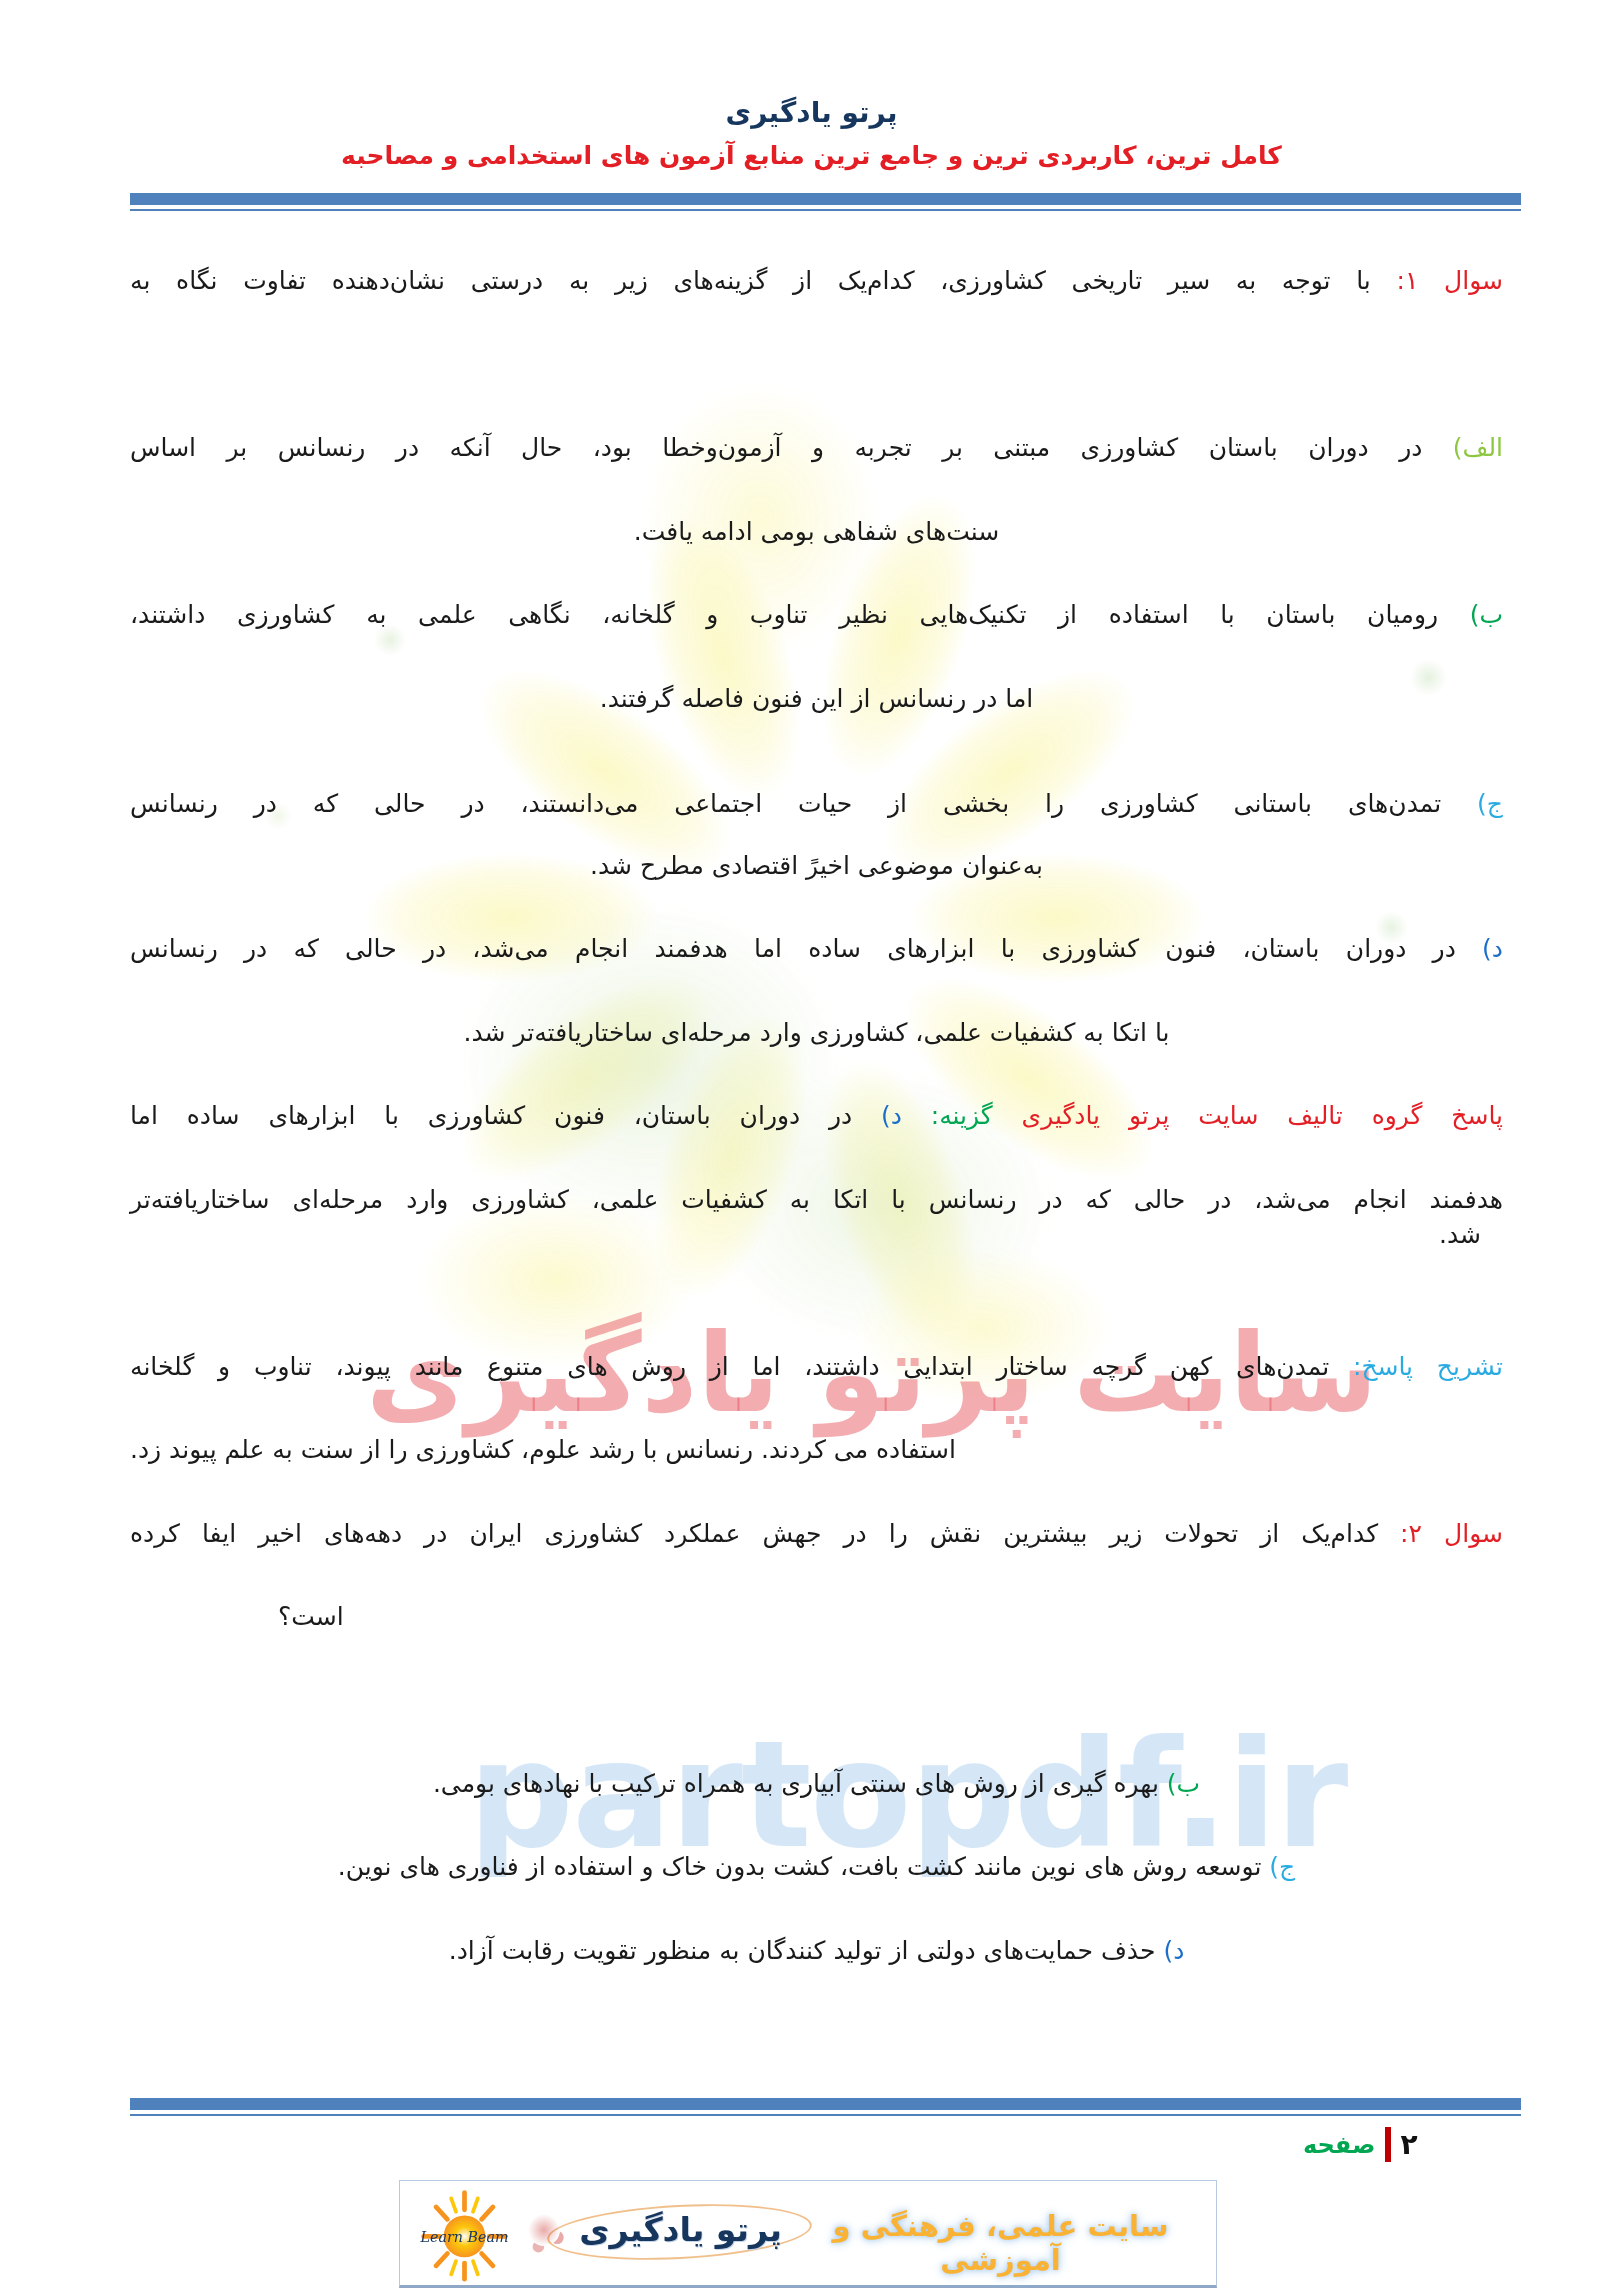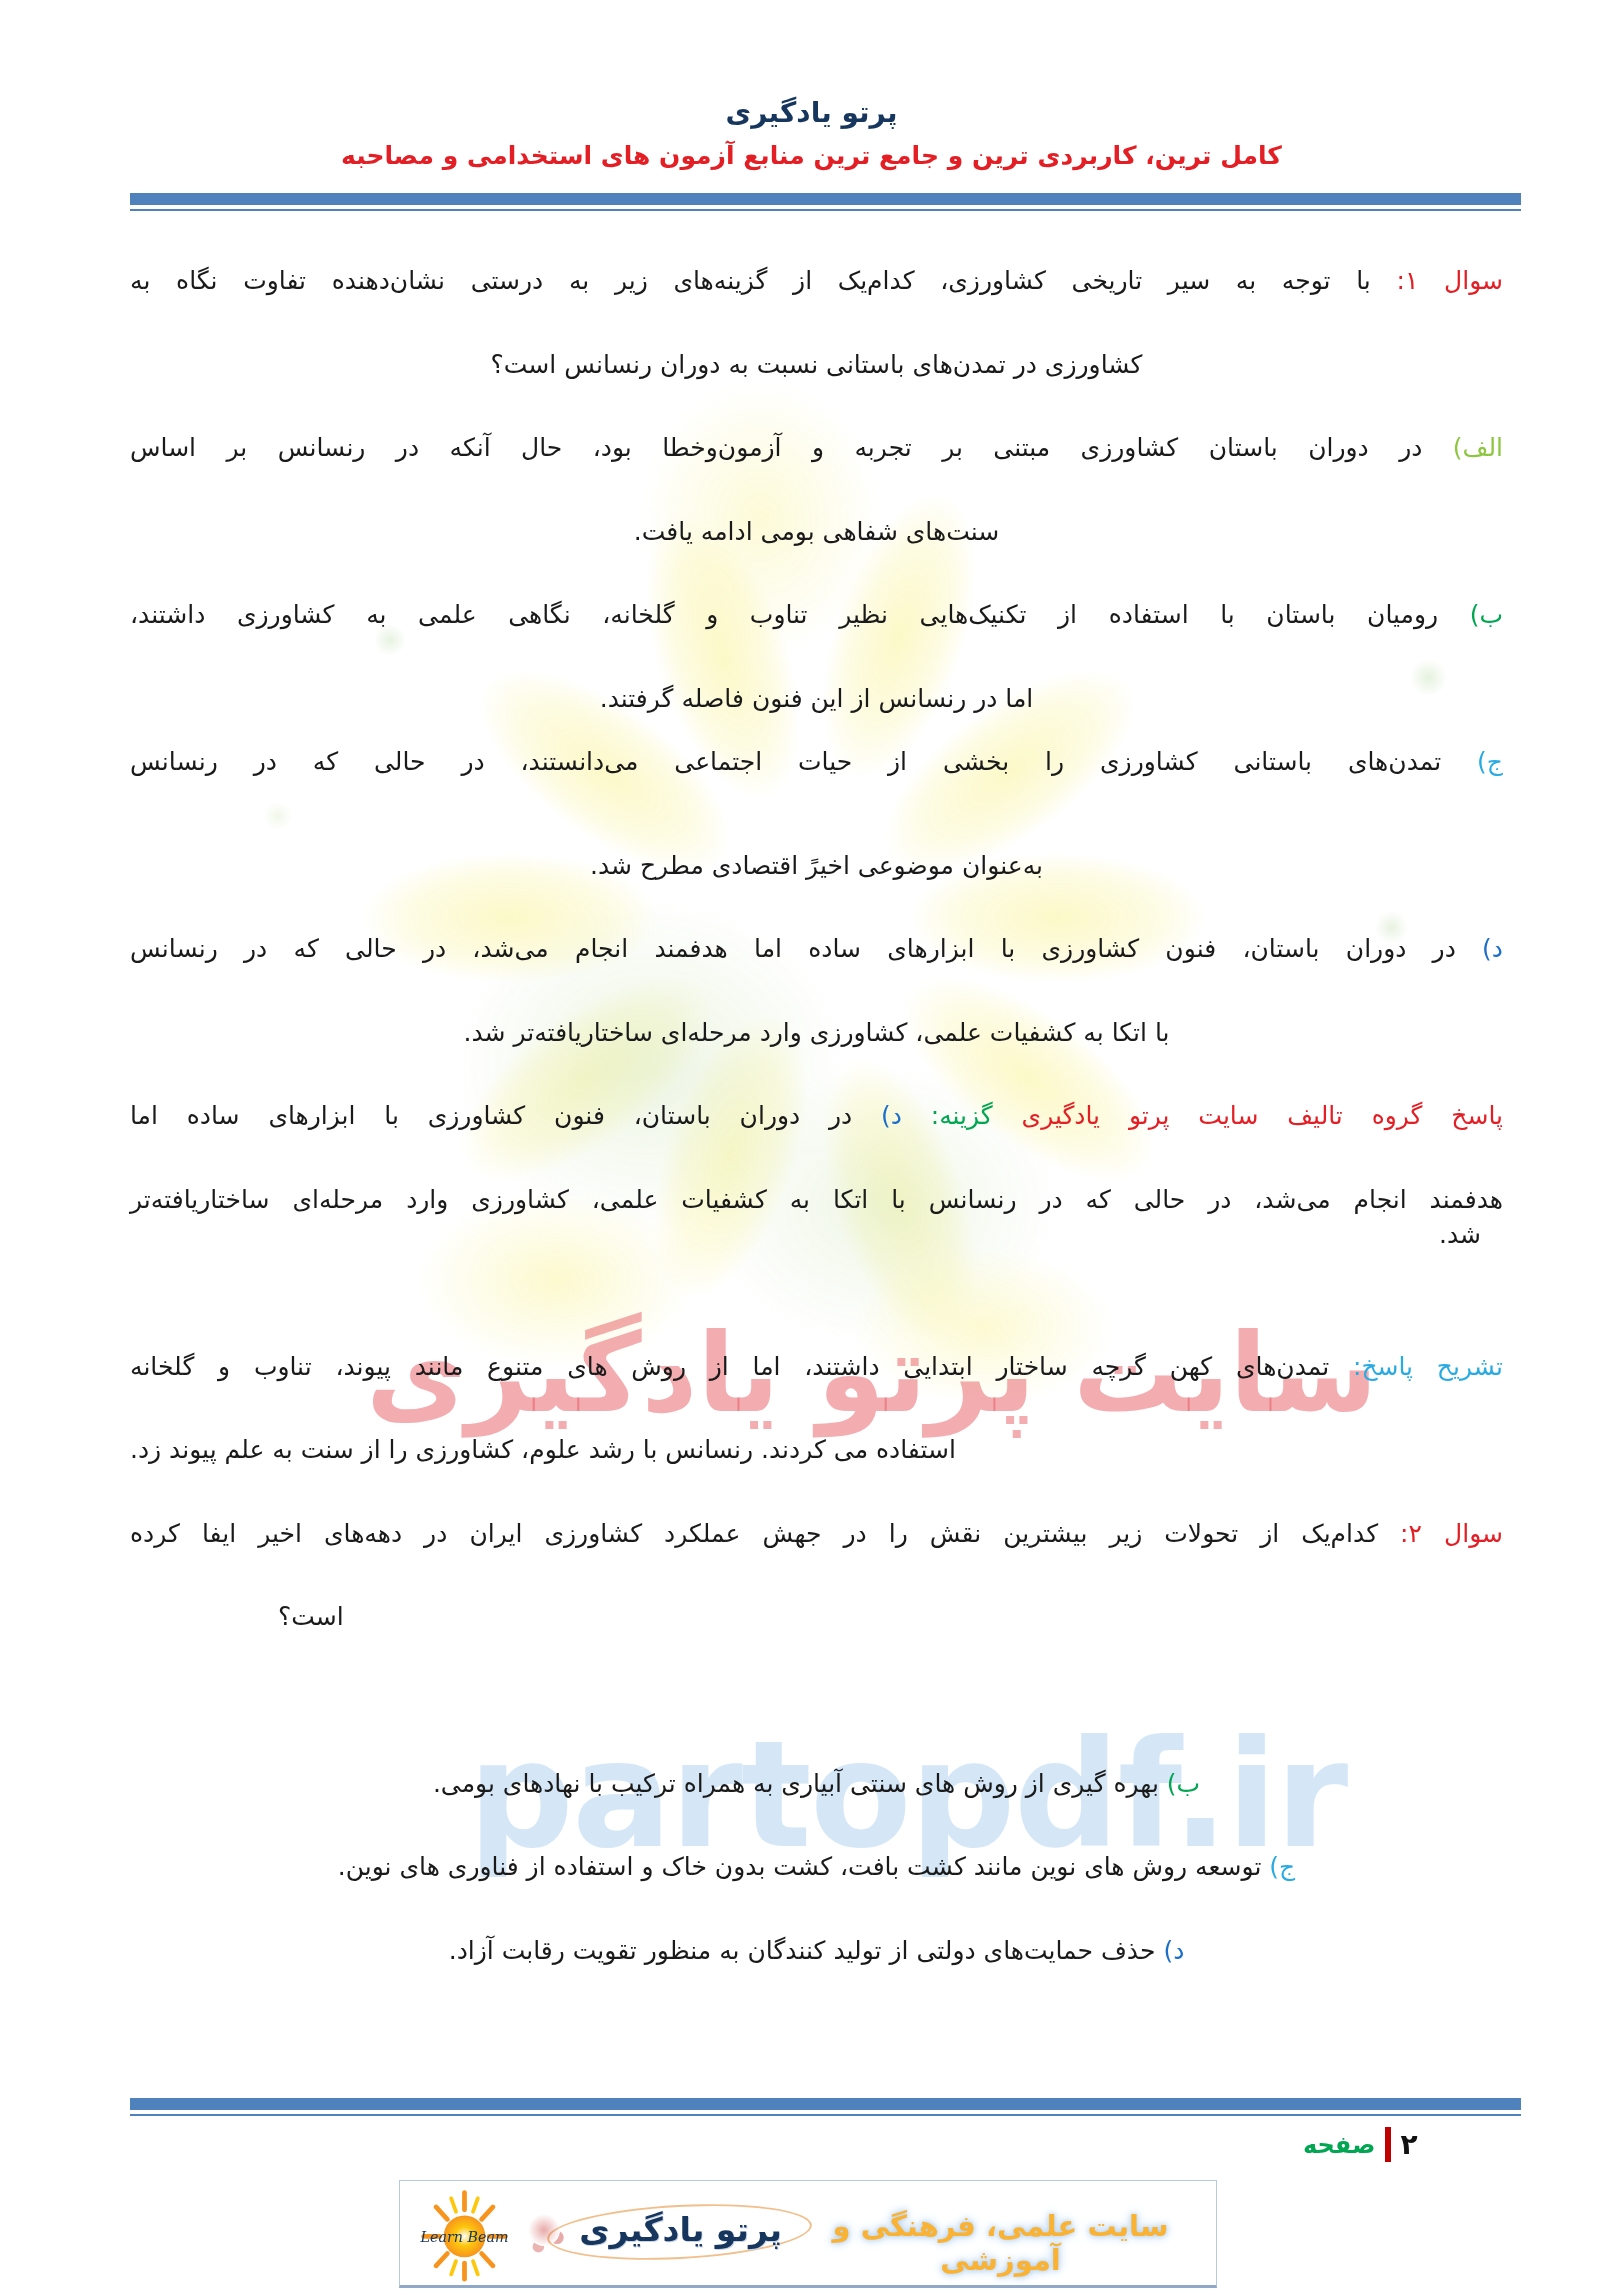--- a/index.html
+++ b/index.html
@@ -128,26 +128,25 @@
   <div class="hdr-title">پرتو یادگیری</div>
   <div class="hdr-sub">کامل ترین، کاربردی ترین و جامع ترین منابع آزمون های استخدامی و مصاحبه</div>
   <div class="rule rule-top">
     <div class="thick"></div>
     <div class="gap"></div>
     <div class="thin"></div>
   </div>
 
   <div class="doc-body">
       <div class="line justify" style="top: 252px;"><span class="c-red">سوال ۱: </span><span class="c-ink">با توجه به سیر تاریخی کشاورزی، کدام‌یک از گزینه‌های زیر به درستی نشان‌دهنده تفاوت نگاه به</span></div>
-      <div class="line center" style="top: 336px;"><span class="c-ink">کشاورزی در تمدن‌های باستانی نسبت به دوران رنسانس است؟</span></div>
       <div class="line justify" style="top: 419px;"><span class="c-green1">الف) </span><span class="c-ink">در دوران باستان کشاورزی مبتنی بر تجربه و آزمون‌وخطا بود، حال آنکه در رنسانس بر اساس</span></div>
       <div class="line center" style="top: 503px;"><span class="c-ink">سنت‌های شفاهی بومی ادامه یافت.</span></div>
       <div class="line justify" style="top: 586px;"><span class="c-green2">ب) </span><span class="c-ink">رومیان باستان با استفاده از تکنیک‌هایی نظیر تناوب و گلخانه، نگاهی علمی به کشاورزی داشتند،</span></div>
       <div class="line center" style="top: 670px;"><span class="c-ink">اما در رنسانس از این فنون فاصله گرفتند.</span></div>
-      <div class="line justify" style="top: 733px;"><span class="c-cyan">ج) </span><span class="c-ink">تمدن‌های باستانی کشاورزی را بخشی از حیات اجتماعی می‌دانستند، در حالی که در رنسانس</span></div>
+      <div class="line justify" style="top: 775px;"><span class="c-cyan">ج) </span><span class="c-ink">تمدن‌های باستانی کشاورزی را بخشی از حیات اجتماعی می‌دانستند، در حالی که در رنسانس</span></div>
       <div class="line center" style="top: 837px;"><span class="c-ink">به‌عنوان موضوعی اخیرً اقتصادی مطرح شد.</span></div>
       <div class="line justify" style="top: 920px;"><span class="c-blue">د) </span><span class="c-ink">در دوران باستان، فنون کشاورزی با ابزارهای ساده اما هدفمند انجام می‌شد، در حالی که در رنسانس</span></div>
       <div class="line center" style="top: 1004px;"><span class="c-ink">با اتکا به کشفیات علمی، کشاورزی وارد مرحله‌ای ساختاریافته‌تر شد.</span></div>
       <div class="line justify" style="top: 1087px;"><span class="c-red">پاسخ گروه تالیف سایت پرتو یادگیری </span><span class="c-green2">گزینه: </span><span class="c-blue">د) </span><span class="c-ink">در دوران باستان، فنون کشاورزی با ابزارهای ساده اما</span></div>
       <div class="line justify" style="top: 1171px;"><span class="c-ink">هدفمند انجام می‌شد، در حالی که در رنسانس با اتکا به کشفیات علمی، کشاورزی وارد مرحله‌ای ساختاریافته‌تر</span></div>
       <div class="line right" style="top: 1206px;"><span class="c-ink">شد.</span></div>
       <div class="line justify" style="top: 1338px;"><span class="c-cyan">تشریح پاسخ: </span><span class="c-ink">تمدن‌های کهن گرچه ساختار ابتدایی داشتند، اما از روش های متنوع مانند پیوند، تناوب و گلخانه</span></div>
       <div class="line left" style="top: 1421px;"><span class="c-ink">استفاده می کردند. رنسانس با رشد علوم، کشاورزی را از سنت به علم پیوند زد.</span></div>
       <div class="line justify" style="top: 1505px;"><span class="c-red">سوال ۲: </span><span class="c-ink">کدام‌یک از تحولات زیر بیشترین نقش را در جهش عملکرد کشاورزی ایران در دهه‌های اخیر ایفا کرده</span></div>
       <div class="line left-indent" style="top: 1588px;"><span class="c-ink">است؟</span></div>

